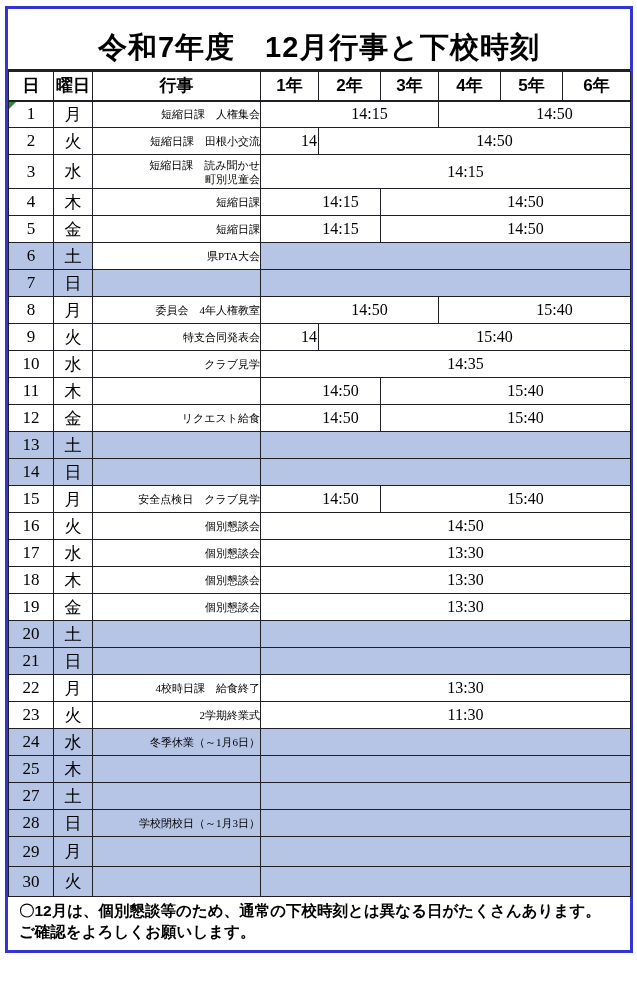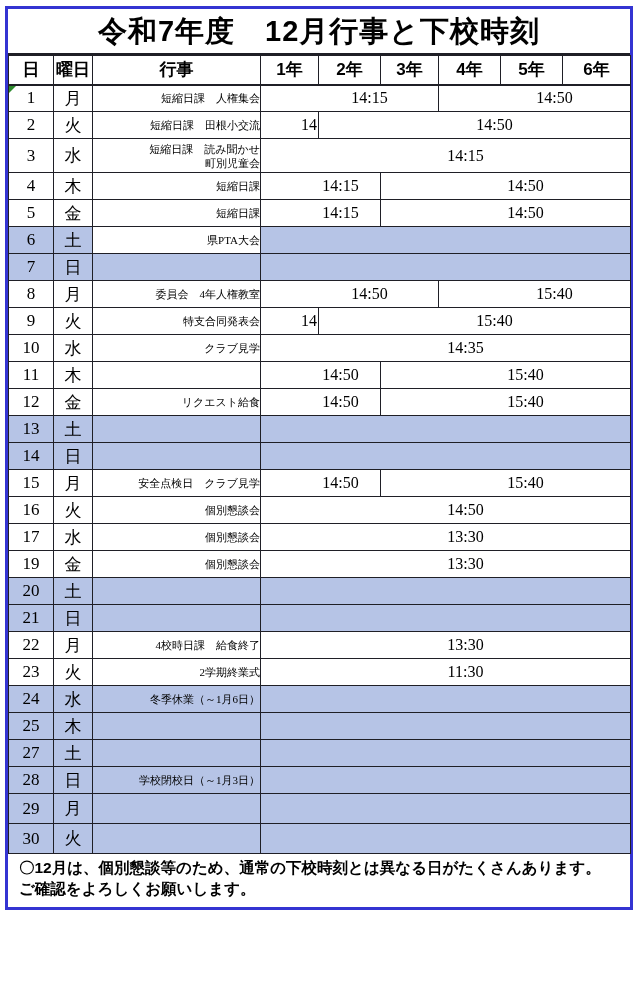--- a/index.html
+++ b/index.html
@@ -17,20 +17,21 @@
     margin:6px 0 0 5px;width:622px;
     border:3px solid var(--frame);
     background:#fff;
   }
   .title{
     height:44px;line-height:44px;text-align:center;
     font-size:29px;font-weight:bold;letter-spacing:1px;
     border-bottom:2px solid var(--grid);
     white-space:nowrap;overflow:hidden;
     font-family:"Liberation Sans", sans-serif;
+    margin-top:16px;
   }
   table{
     border-collapse:collapse;table-layout:fixed;width:622px;
   }
   col.c-day{width:45px}
   col.c-wd{width:39px}
   col.c-ev{width:168px}
   col.c-y1{width:58px}
   col.c-y2{width:62px}
   col.c-y3{width:58px}
@@ -250,20 +251,28 @@
         </tr>
         <tr>
           <td class="day">17</td>
           <td class="weekday">水</td>
           <td class="event">
             <div>個別懇談会</div>
           </td>
           <td class="time" colspan="6">13:30</td>
         </tr>
         <tr>
+          <td class="day">18</td>
+          <td class="weekday">木</td>
+          <td class="event">
+            <div>個別懇談会</div>
+          </td>
+          <td class="time" colspan="6">13:30</td>
+        </tr>
+        <tr>
           <td class="day">19</td>
           <td class="weekday">金</td>
           <td class="event">
             <div>個別懇談会</div>
           </td>
           <td class="time" colspan="6">13:30</td>
         </tr>
         <tr>
           <td class="day shade">20</td>
           <td class="weekday shade">土</td>

